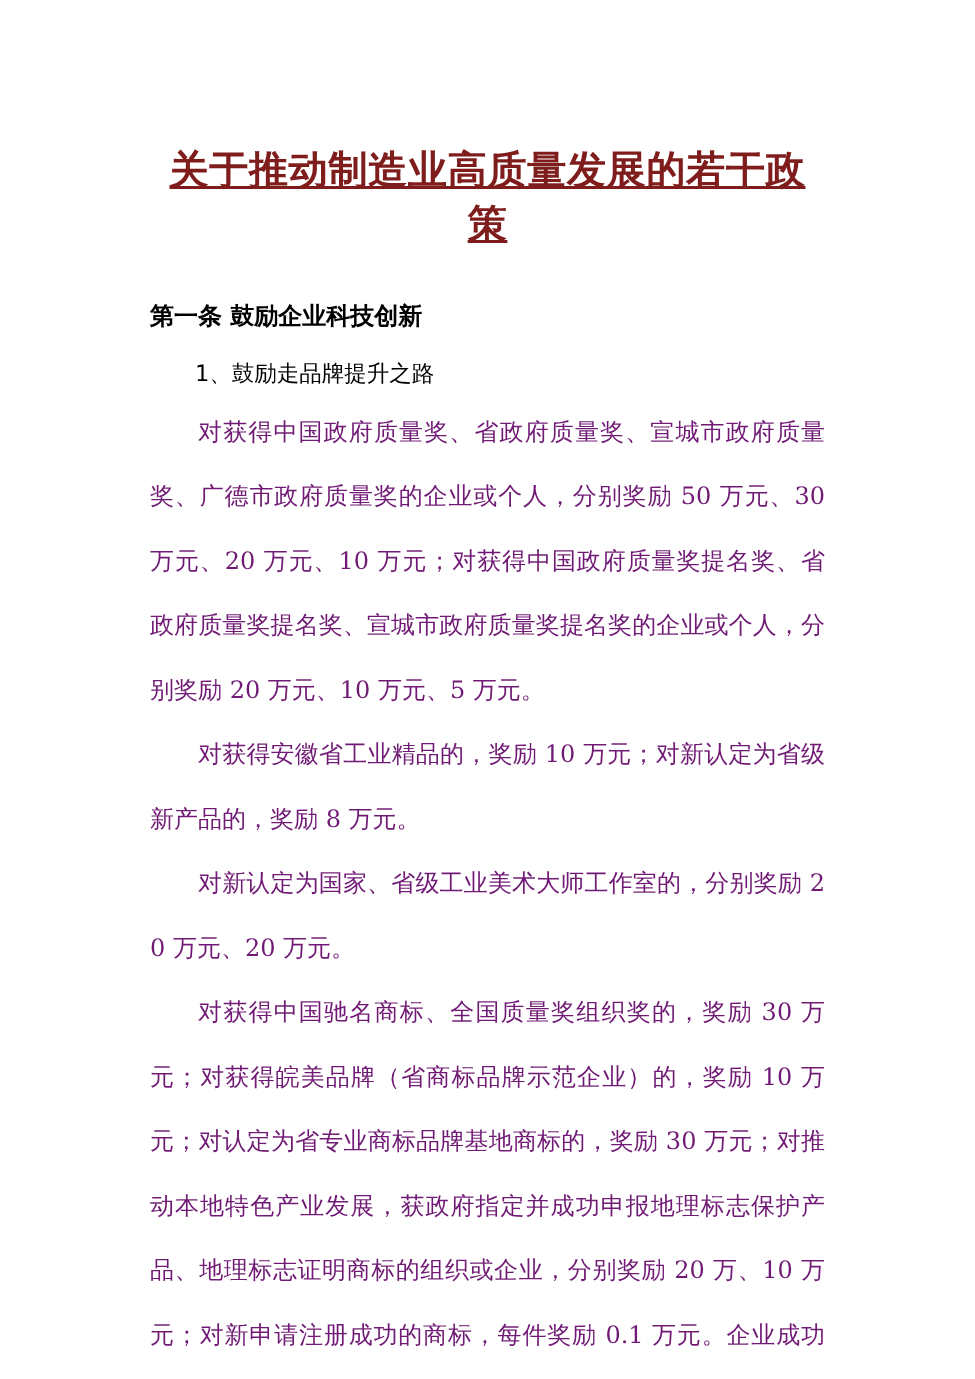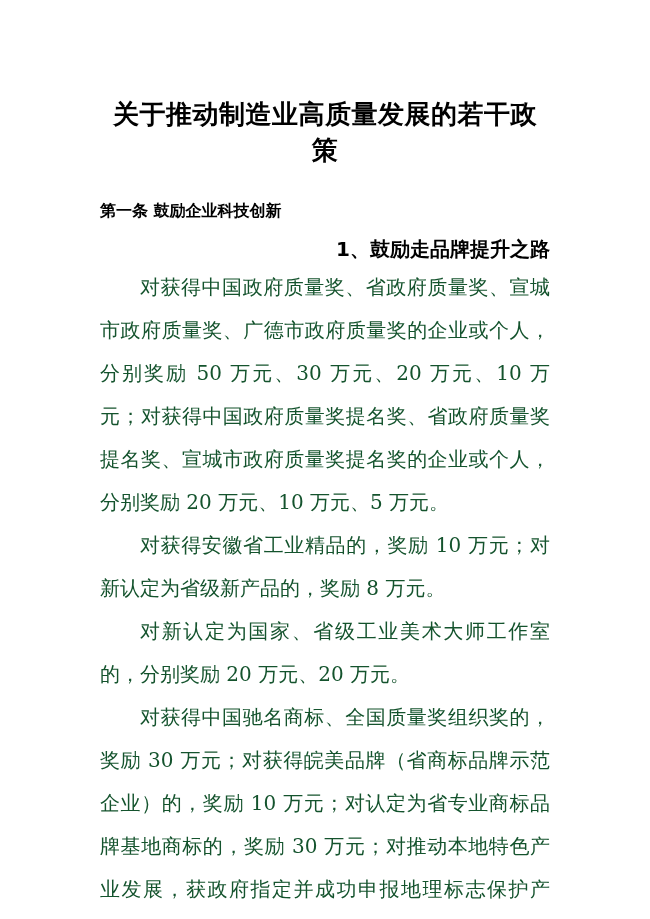--- a/index.html
+++ b/index.html
@@ -18,54 +18,55 @@
     overflow: hidden;
   }
   .doc-title {
     margin: 0;
     font-family: "DejaVu Serif", "Liberation Serif", serif;
     font-size: 26px;
     font-weight: bold;
     line-height: 36px;
     text-align: center;
     letter-spacing: 0.5px;
-    color: #000000;
+    color: #7f1d1d;
+    text-decoration: underline;
   }
   .section-heading {
     margin: 31px 0 0 0;
     font-family: "DejaVu Sans", "Liberation Sans", sans-serif;
     font-size: 16px;
     font-weight: bold;
     line-height: 24px;
     color: #000000;
   }
   .subsection-heading {
     margin: 14px 0 0 0;
     font-family: "DejaVu Sans", "Liberation Sans", sans-serif;
-    font-size: 20px;
-    font-weight: bold;
+    font-size: 15px;
+    font-weight: normal;
     line-height: 24px;
-    text-align: right;
+    text-align: left;
     text-indent: 2em;
     color: #000000;
   }
   .body-text {
     margin-top: 5px;
   }
   .body-para {
     margin: 0;
     font-family: "DejaVu Serif", "Liberation Serif", serif;
-    font-size: 20px;
+    font-size: 16px;
     font-weight: normal;
     line-height: 43px;
     text-align: justify;
     text-justify: inter-ideograph;
     text-indent: 2em;
     word-break: break-all;
-    color: #14532d;
+    color: #701a75;
   }
 </style>
 </head>
 <body>
 
 <div class="page">
 
   <h1 class="doc-title">关于推动制造业高质量发展的若干政策</h1>
 
   <h2 class="section-heading">第一条 鼓励企业科技创新</h2>

